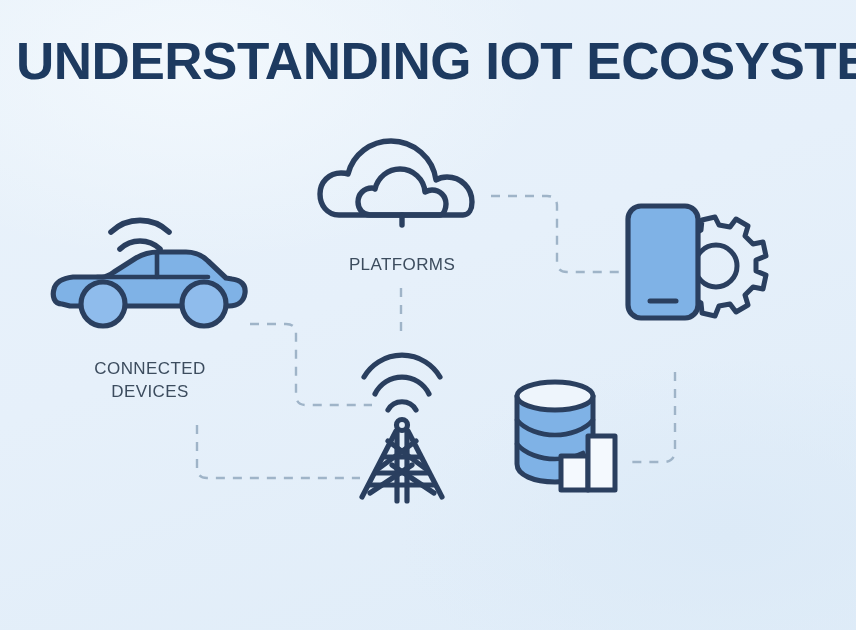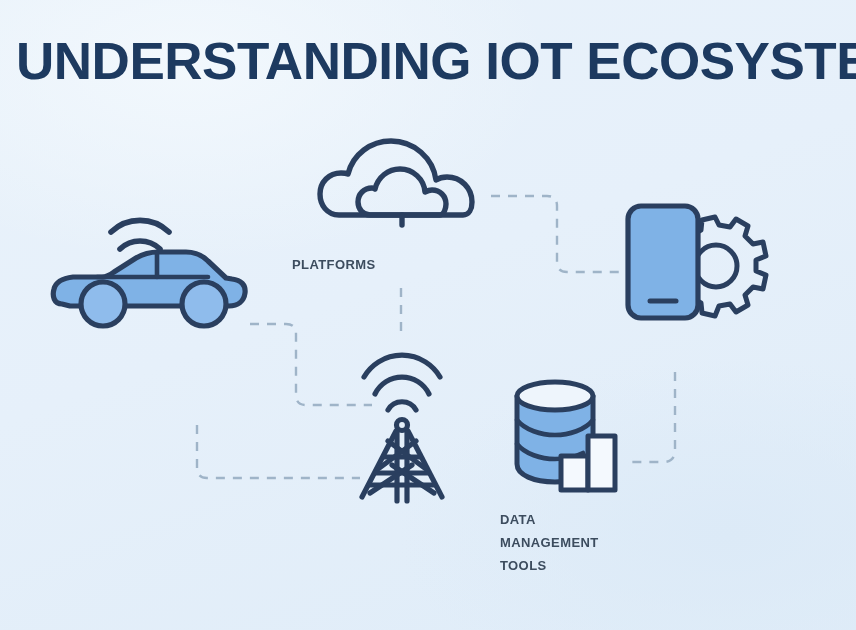--- a/index.html
+++ b/index.html
@@ -39,23 +39,24 @@
     transform: scaleX(1.02);
     transform-origin: left center;
   }
 
   
   .node {
     position: absolute;
   }
   .node-label {
     position: absolute;
-    font-size: 13px;
+    text-align: center;
+    font-size: 17px;
     line-height: 23px;
-    font-weight: 700;
+    font-weight: 400;
     letter-spacing: 0.4px;
     color: #3c4c5e;
     white-space: pre-line;
   }
 
   .icon-svg { display: block; overflow: visible; }
 
   
   #connectors { position: absolute; left: 0; top: 0; }
   .node { z-index: 2; }
@@ -110,20 +111,22 @@
         <g fill="none" stroke="#2a3f5f" stroke-width="4.6" stroke-linecap="round">
           <path d="M 57 81 L 168 81"></path>
           <path d="M 117 57 L 117 81"></path>
         </g>
 
         <circle cx="63" cy="108" r="22" fill="#8fbcec" stroke="#2a3f5f" stroke-width="5.2"></circle>
         <circle cx="164" cy="108" r="22" fill="#8fbcec" stroke="#2a3f5f" stroke-width="5.2"></circle>
       </g>
     </svg>
   </div>
+  <div class="node-label" style="left:30px; top:357px; width:240px;">CONNECTED
+DEVICES</div>
 
   <div class="node" style="left:315px; top:132px; width:180px; height:95px;">
     <svg class="icon-svg" width="180" height="95" viewBox="0 0 180 95">
       <g fill="none" stroke="#2a3f5f" stroke-width="5.4" stroke-linecap="round" stroke-linejoin="round">
 
         <path d="M 24 83
                  C 12 83 5 73 5 62
                  C 5 50 14 41 26 41
                  C 28 41 31 41 33 42
                  C 38 22 56 9 76 9
@@ -202,17 +205,14 @@
 
       <g fill="none" stroke="#2a3f5f" stroke-width="4.6" stroke-linecap="round">
         <path d="M 12 42 C 20 52 36 57 50 57 C 64 57 80 52 88 42"></path>
         <path d="M 12 66 C 20 76 36 81 50 81 C 60 81 70 79 78 75"></path>
       </g>
 
       <rect x="56" y="78" width="27" height="34" fill="#f4f9fe" stroke="#2a3f5f" stroke-width="5" stroke-linejoin="round"></rect>
       <rect x="83" y="58" width="27" height="54" fill="#f4f9fe" stroke="#2a3f5f" stroke-width="5" stroke-linejoin="round"></rect>
     </svg>
   </div>
-  <div class="node-label" style="left:500px; top:508px; width:250px;">DATA
-MANAGEMENT
-TOOLS</div>
 
 </div>
 
 </body></html>

